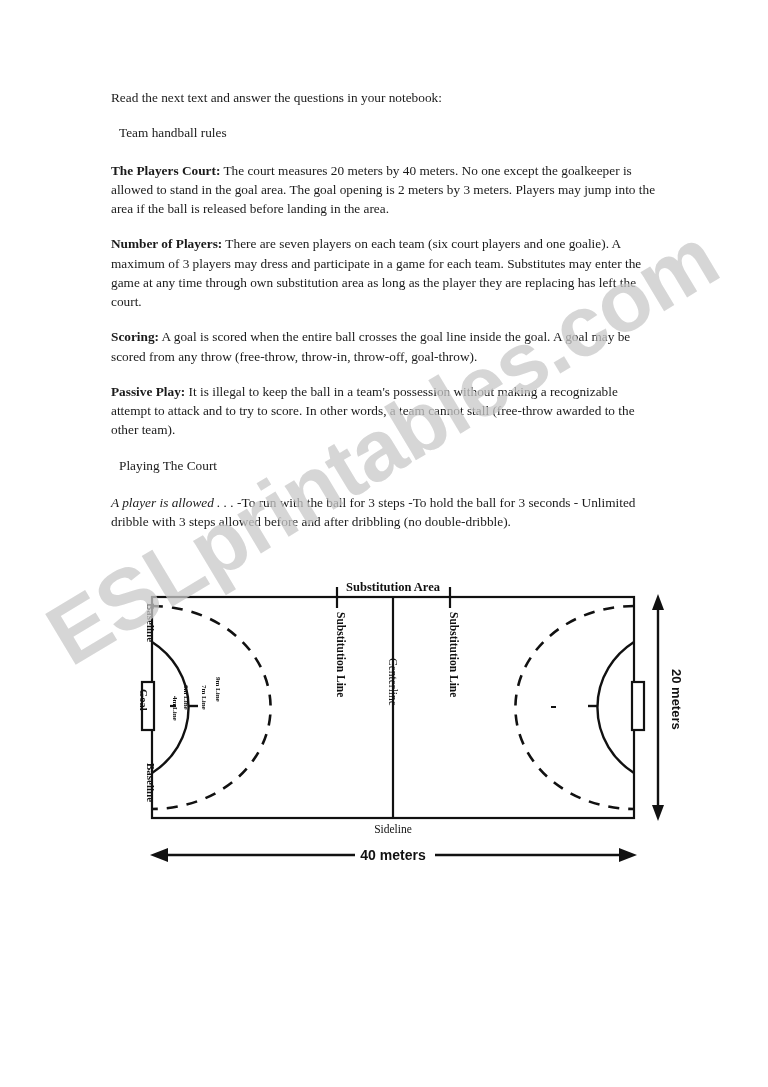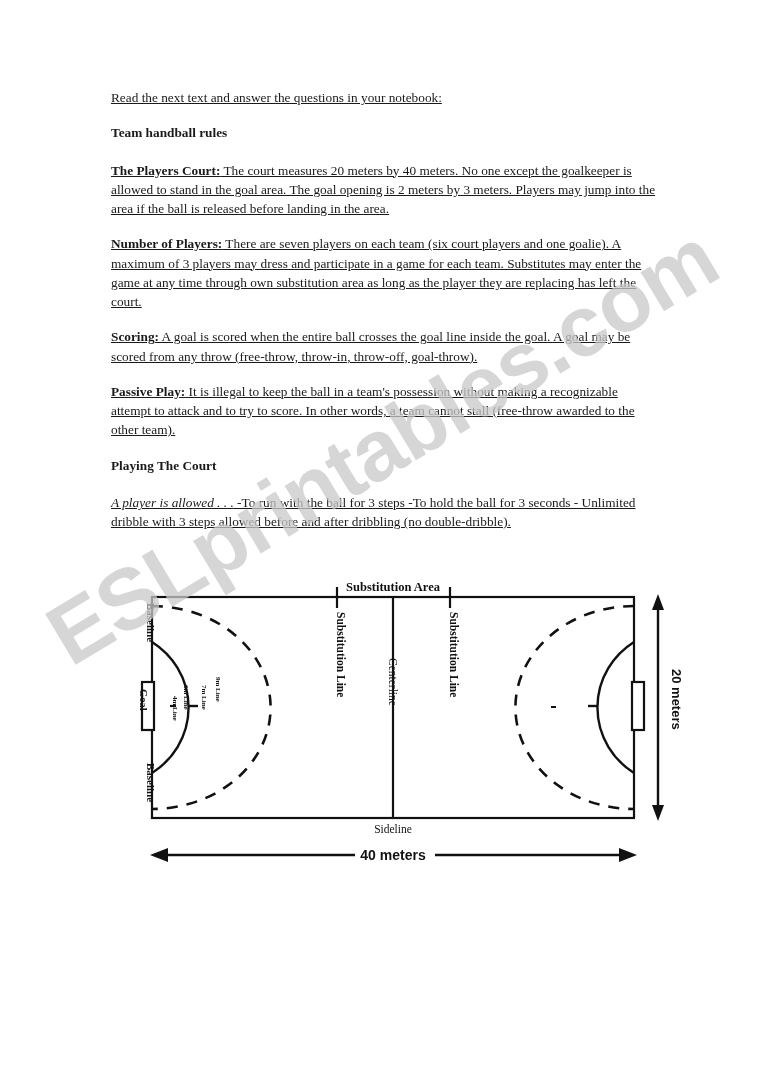--- a/index.html
+++ b/index.html
@@ -47,27 +47,26 @@
     left: 111px;
     top: 88px;
     width: 545px;
     z-index: 2;
   }
   .para {
     font-size: 13.3px;
     line-height: 1.45;
     margin: 0 0 16px 0;
     text-align: left;
-    text-decoration: underline;
   }
   .lead { font-weight: bold; }
   .heading {
     font-size: 13.3px;
-    font-weight: bold;
-    margin: 0 0 18px 0;
+    font-weight: normal;
+    margin: 0 0 18px 8px;
     line-height: 1.45;
   }
   .ital { font-style: italic; }
 
   
   #diagram {
     position: absolute;
     left: 0;
     top: 570px;
     width: 668px;

